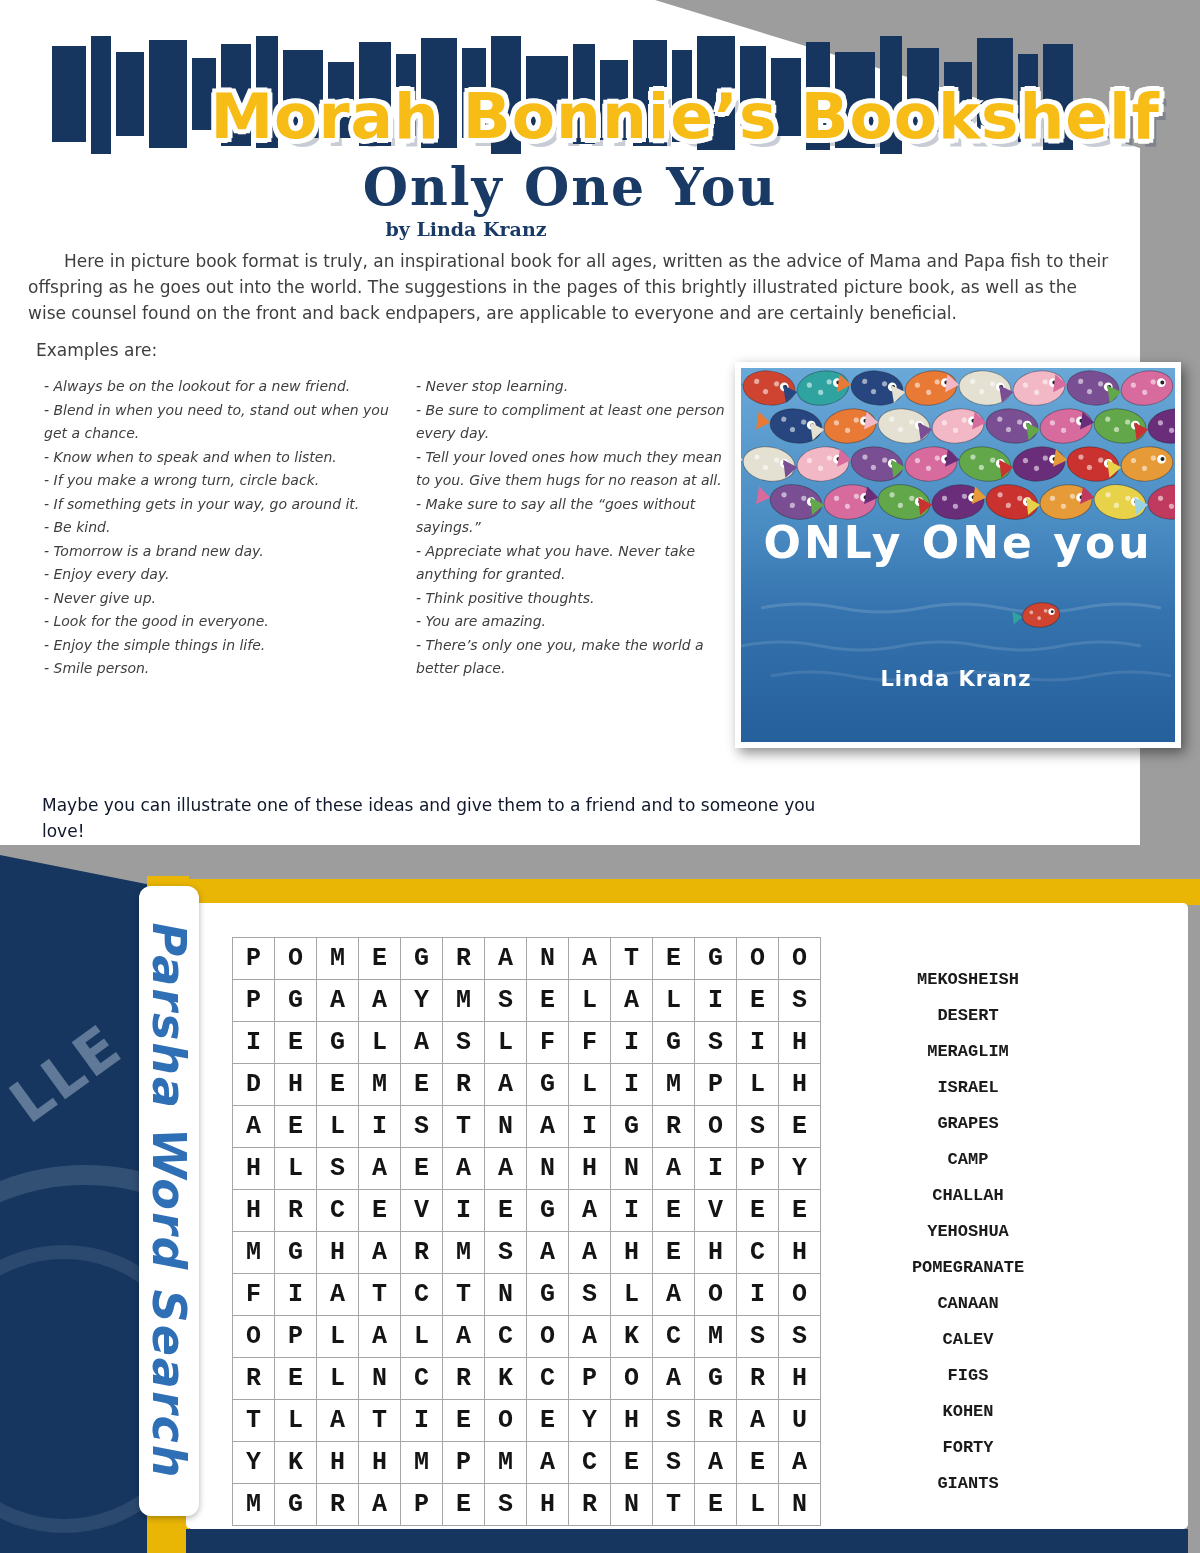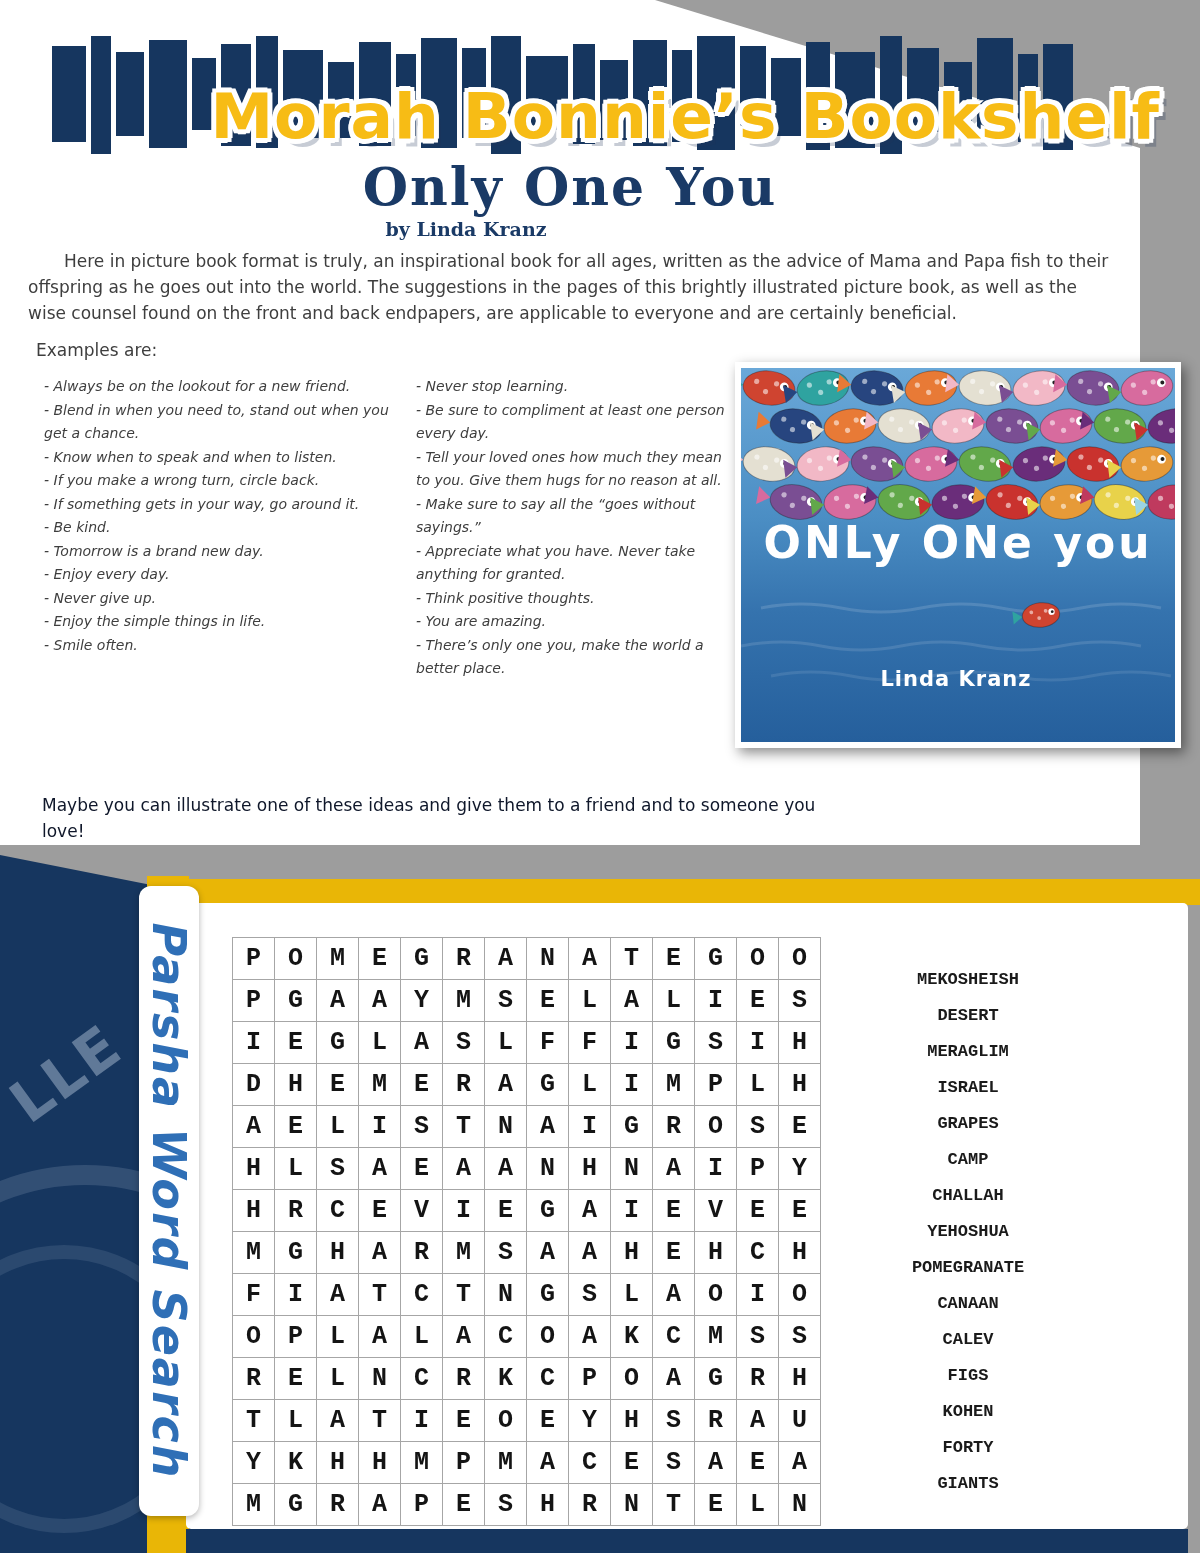--- a/index.html
+++ b/index.html
@@ -133,22 +133,23 @@
 <div class="col col-left">
     <div>- Always be on the lookout for a new friend.</div>
     <div>- Blend in when you need to, stand out when you get a chance.</div>
     <div>- Know when to speak and when to listen.</div>
     <div>- If you make a wrong turn, circle back.</div>
     <div>- If something gets in your way, go around it.</div>
     <div>- Be kind.</div>
     <div>- Tomorrow is a brand new day.</div>
     <div>- Enjoy every day.</div>
     <div>- Never give up.</div>
+    <div>- Look for the good in everyone.</div>
     <div>- Enjoy the simple things in life.</div>
-    <div>- Smile often.</div>
+    <div>- Smile person.</div>
   </div>
 <div class="col col-right">
     <div>- Never stop learning.</div>
     <div>- Be sure to compliment at least one person every day.</div>
     <div>- Tell your loved ones how much they mean to you. Give them hugs for no reason at all.</div>
     <div>- Make sure to say all the “goes without sayings.”</div>
     <div>- Appreciate what you have. Never take anything for granted.</div>
     <div>- Think positive thoughts.</div>
     <div>- You are amazing.</div>
     <div>- There’s only one you, make the world a better place.</div>

